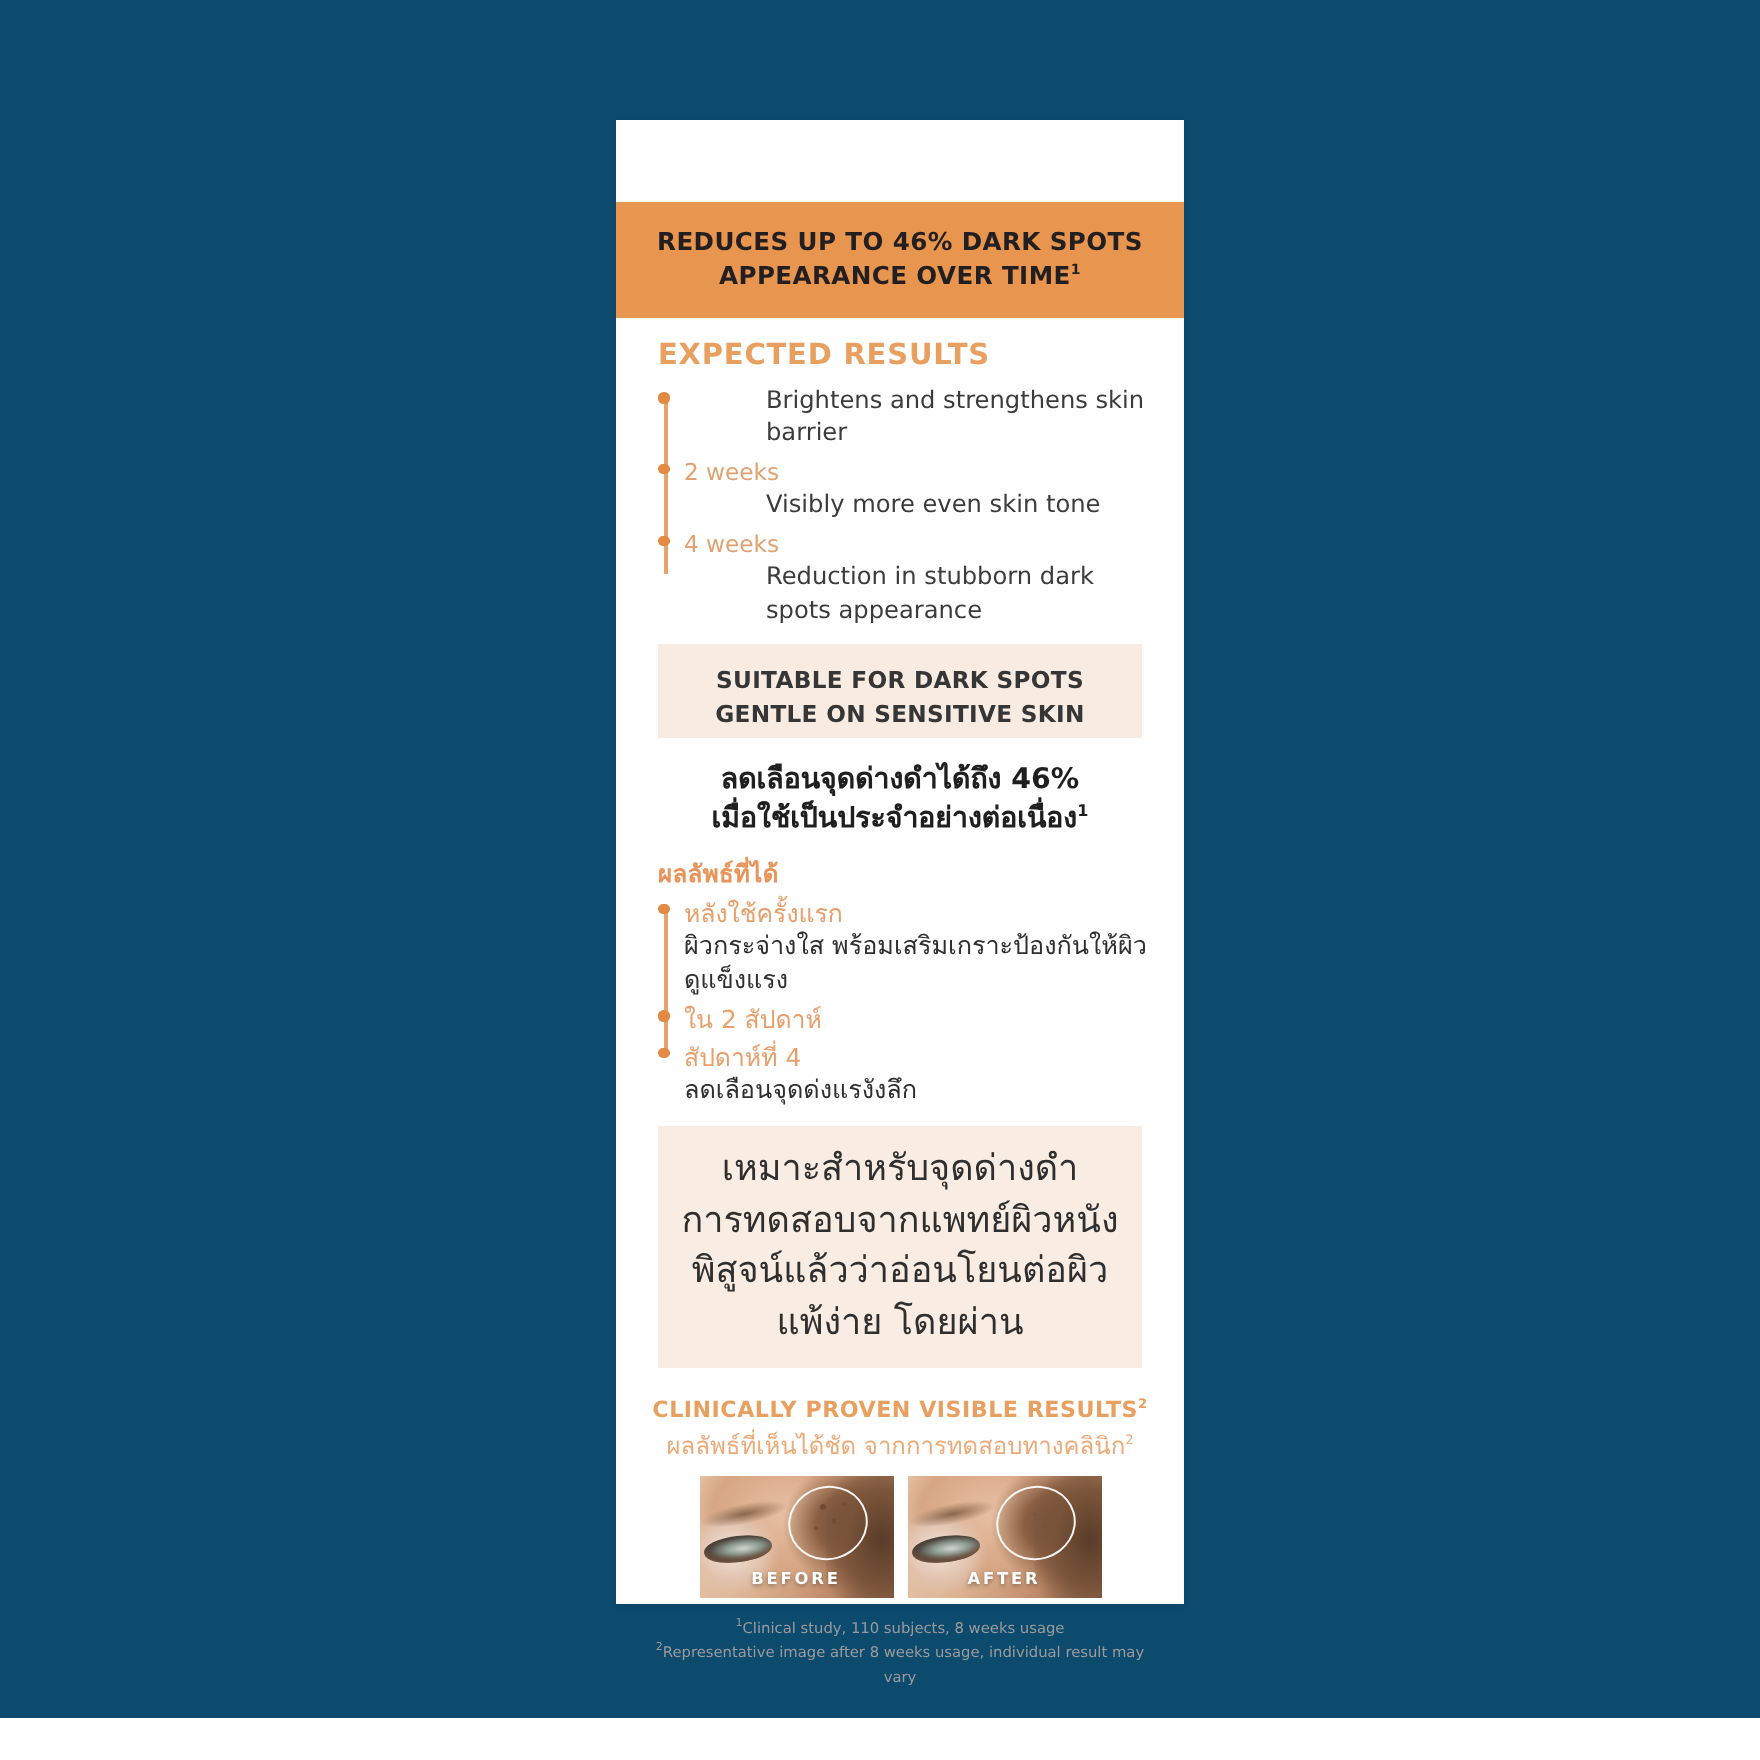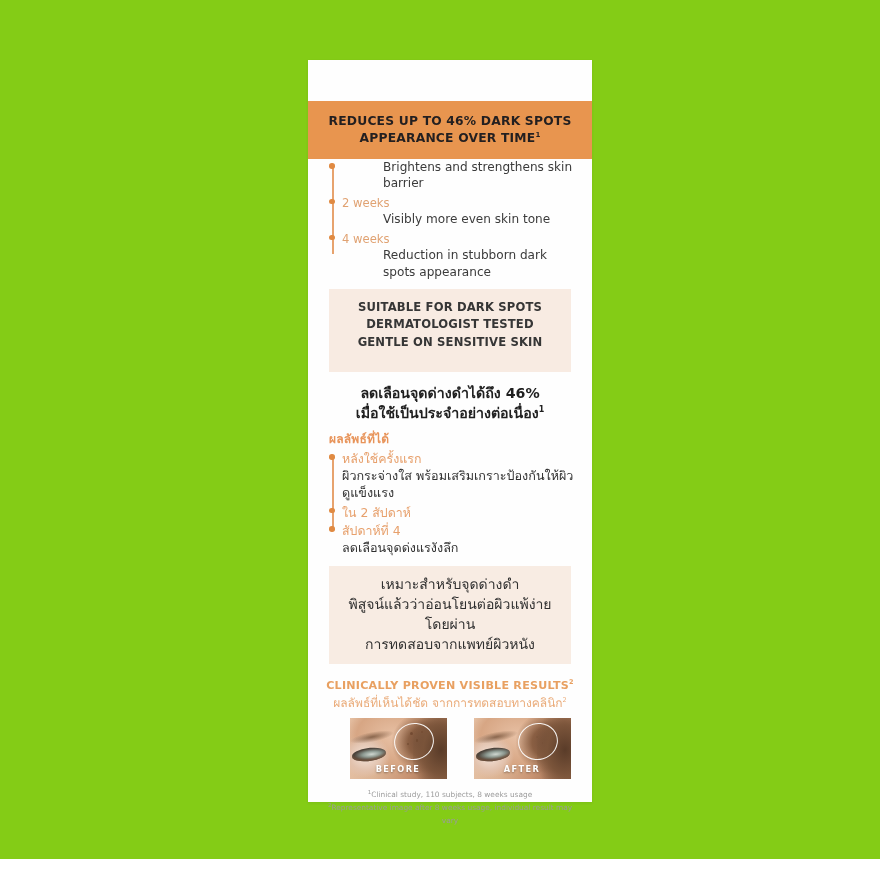--- a/index.html
+++ b/index.html
@@ -13,21 +13,21 @@
     font-family: "DejaVu Sans", "Liberation Sans", sans-serif;
     overflow: hidden;
     position: relative;
   }
 
   #canvas {
     position: absolute;
     left: 0; top: 0;
     width: 880px;
     height: 859px;
-    background: #84cc16;
+    background: #0c4a6e;
   }
 
   
   #panel {
     position: absolute;
     left: 308px;
     top: 60px;
     width: 284px;
     height: 742px;
     background: #fefefe;
@@ -126,35 +126,35 @@
     color: #2f2f2f;
     font-size: 12.6px;
     line-height: 1.34;
     margin-bottom: 2px;
   }
 
   
   .claim-box {
     background: #f8ebe2;
     margin: 9px 21px 0 21px;
-    padding: 10px 8px 21px 8px;
+    padding: 10px 8px 2px 8px;
     text-align: center;
     color: #363636;
     font-size: 11.6px;
     font-weight: bold;
     line-height: 1.5;
     letter-spacing: 0.15px;
   }
   .claim-box-th {
     background: #f8ece3;
     margin: 9px 21px 0 21px;
     padding: 9px 8px 10px 8px;
     text-align: center;
     color: #2f2f2f;
-    font-size: 14px;
+    font-size: 18px;
     line-height: 1.42;
   }
 
   .big-claim-th {
     text-align: center;
     color: #1f1f1f;
     font-size: 14.2px;
     font-weight: bold;
     line-height: 1.38;
     margin: 12px 18px 6px 18px;
@@ -184,21 +184,20 @@
     justify-content: center;
     gap: 7px;
     margin-top: 7px;
   }
   .photo {
     position: relative;
     width: 97px;
     height: 61px;
     overflow: hidden;
     background: #c89a79;
-    margin-left: 20px;
   }
   .photo .skin {
     position: absolute;
     inset: 0;
     background:
       radial-gradient(ellipse 34px 30px at 16% 62%, #f3e3da 0%, #e2c2ad 48%, rgba(226,194,173,0) 72%),
       radial-gradient(ellipse 44px 40px at 78% 40%, #6d4a36 0%, #8a5f43 40%, rgba(138,95,67,0) 78%),
       radial-gradient(ellipse 60px 46px at 44% 30%, #e7c0a4 0%, #d7a684 60%, rgba(215,166,132,0) 85%),
       linear-gradient(110deg, #e9c7ac 0%, #dcb494 38%, #c89372 66%, #8e6144 100%);
   }
@@ -284,20 +283,21 @@
 
     <div class="banner">
       <div class="banner-text">
         <span>REDUCES UP TO 46% DARK SPOTS</span><br>
         <span>APPEARANCE OVER TIME</span><sup>1</sup>
       </div>
     </div>
 
     <div class="content">
 
+      <div class="section-head-en">EXPECTED RESULTS</div>
 
       <div class="timeline">
         <div class="rail"></div>
 
         <div class="tl-item">
           <span class="tl-dot"></span>
           <div class="tl-desc">Brightens and strengthens skin barrier</div>
         </div>
 
         <div class="tl-item">
@@ -308,21 +308,20 @@
 
         <div class="tl-item">
           <span class="tl-dot"></span>
           <div class="tl-label">4 weeks</div>
           <div class="tl-desc">Reduction in stubborn dark spots appearance</div>
         </div>
       </div>
 
       <div class="claim-box">
         <div>SUITABLE FOR DARK SPOTS</div>
-        <div>DERMATOLOGIST TESTED</div>
         <div>GENTLE ON SENSITIVE SKIN</div>
       </div>
 
       <div class="big-claim-th">
         <span>ลดเลือนจุดด่างดำได้ถึง 46%</span><br>
         <span>เมื่อใช้เป็นประจำอย่างต่อเนื่อง</span><sup>1</sup>
       </div>
 
       <div class="section-head-th">ผลลัพธ์ที่ได้</div>
 
@@ -342,22 +341,22 @@
 
         <div class="tl-item">
           <span class="tl-dot"></span>
           <div class="tl-label-th">สัปดาห์ที่ 4</div>
           <div class="tl-desc-th">ลดเลือนจุดด่งแรงังลึก</div>
         </div>
       </div>
 
       <div class="claim-box-th">
         <div>เหมาะสำหรับจุดด่างดำ</div>
+        <div>การทดสอบจากแพทย์ผิวหนัง</div>
         <div>พิสูจน์แล้วว่าอ่อนโยนต่อผิวแพ้ง่าย โดยผ่าน</div>
-        <div>การทดสอบจากแพทย์ผิวหนัง</div>
       </div>
 
       <div class="cp-wrap">
         <div class="cp-title-en">
           <span>CLINICALLY PROVEN VISIBLE RESULTS</span><sup>2</sup>
         </div>
         <div class="cp-title-th">
           <span>ผลลัพธ์ที่เห็นได้ชัด จากการทดสอบทางคลินิก</span><sup>2</sup>
         </div>
 

